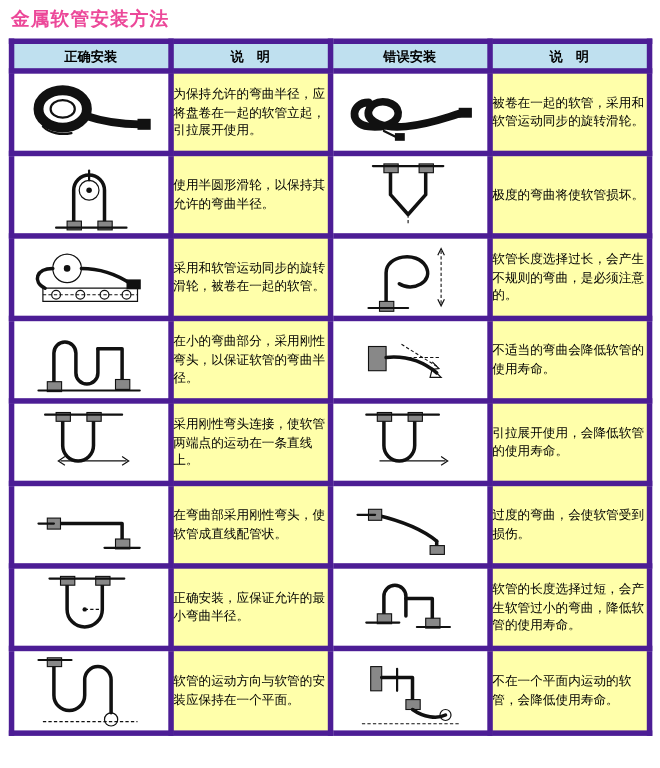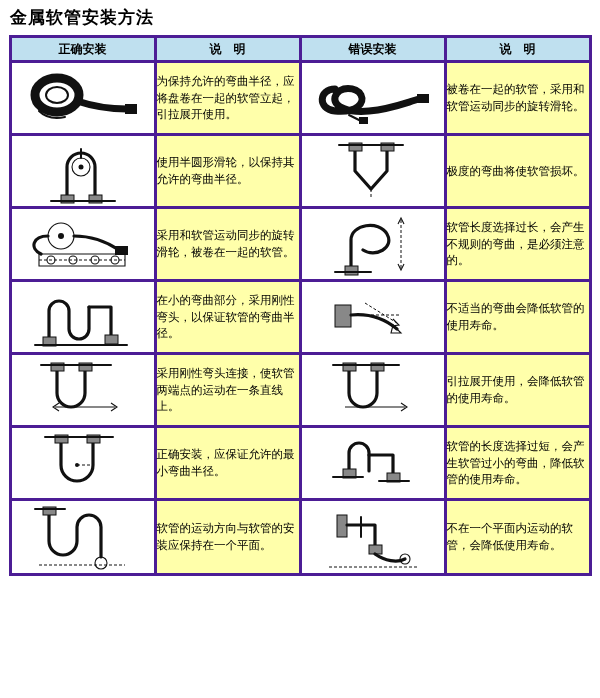--- a/index.html
+++ b/index.html
@@ -18,30 +18,30 @@
     width: 600px;
     height: 698px;
     position: relative;
     background: #ffffff;
   }
   #title {
     font-size: 17px;
     font-weight: bold;
     letter-spacing: 1px;
     padding: 6px 12px 6px 10px;
-    color: #000000;
+    color: #ec4899;
   }
   table.matrix {
     border-collapse: collapse;
     width: 580px;
     margin: 0 auto;
     table-layout: fixed;
   }
   table.matrix td, table.matrix th {
-    border: 3px solid #4c1d95;
+    border: 5px solid #4c1d95;
     padding: 0;
     vertical-align: middle;
   }
   thead th {
     background: #bfe0ef;
     font-size: 12px;
     font-weight: bold;
     height: 22px;
     text-align: center;
     color: #000;
@@ -217,20 +217,42 @@
             <rect x="38" y="4" width="13" height="8" class="hatch"></rect>
             <rect x="66" y="4" width="13" height="8" class="hatch"></rect>
             <path class="hose-thin" d="M28 6 L94 6"></path>
             <path class="outline" d="M40 48 L100 48"></path>
             <path class="outline" d="M96 44 L102 48 L96 52"></path>
           </svg>
         </td>
         <td class="txt-cell">引拉展开使用，会降低软管的使用寿命。</td>
       </tr>
 
+      <tr>
+        <td class="img-cell">
+          <svg width="135" height="58" viewBox="0 0 135 58">
+            <path class="hose-med" d="M34 28 L96 28 L96 44"></path>
+            <rect x="28" y="23" width="12" height="10" class="hatch"></rect>
+            <rect x="90" y="42" width="13" height="9" class="hatch"></rect>
+            <path class="hose-thin" d="M20 28 L34 28"></path>
+            <path class="hose-thin" d="M80 50 L112 50"></path>
+          </svg>
+        </td>
+        <td class="txt-cell">在弯曲部采用刚性弯头，使软管成直线配管状。</td>
+        <td class="img-cell">
+          <svg width="135" height="58" viewBox="0 0 135 58">
+            <path class="hose-med" d="M36 20 C 62 26, 80 34, 92 44"></path>
+            <path class="hose-med" d="M92 44 L92 50"></path>
+            <rect x="30" y="15" width="12" height="10" class="hatch"></rect>
+            <rect x="86" y="48" width="13" height="8" class="hatch"></rect>
+            <path class="hose-thin" d="M20 20 L36 20"></path>
+          </svg>
+        </td>
+        <td class="txt-cell">过度的弯曲，会使软管受到损伤。</td>
+      </tr>
 
       <tr>
         <td class="img-cell">
           <svg width="135" height="64" viewBox="0 0 135 64">
             <path class="hose-med" d="M46 8 L46 34 A 16 16 0 0 0 78 34 L78 8"></path>
             <rect x="40" y="4" width="13" height="8" class="hatch"></rect>
             <rect x="72" y="4" width="13" height="8" class="hatch"></rect>
             <path class="hose-thin" d="M30 6 L98 6"></path>
             <path class="dash" d="M62 34 L78 34"></path>
             <circle cx="62" cy="34" r="2" class="solidblk"></circle>

